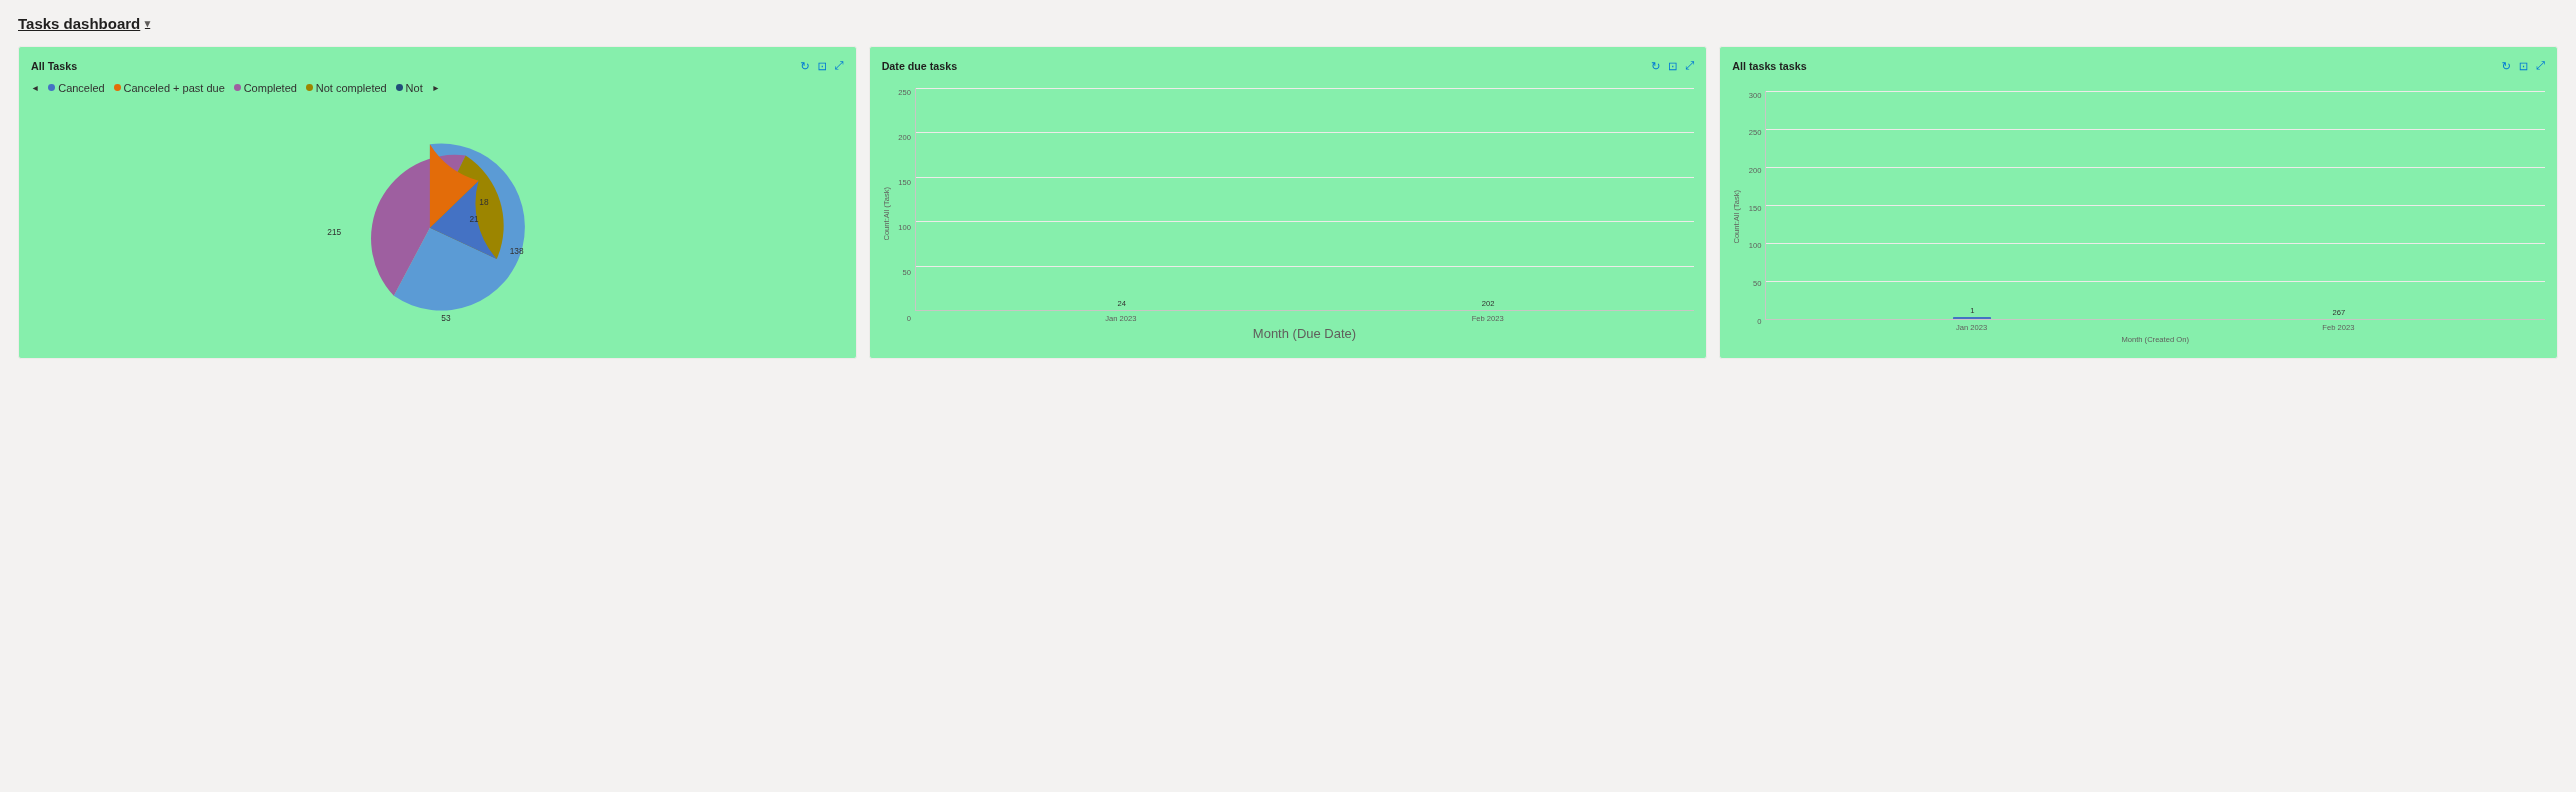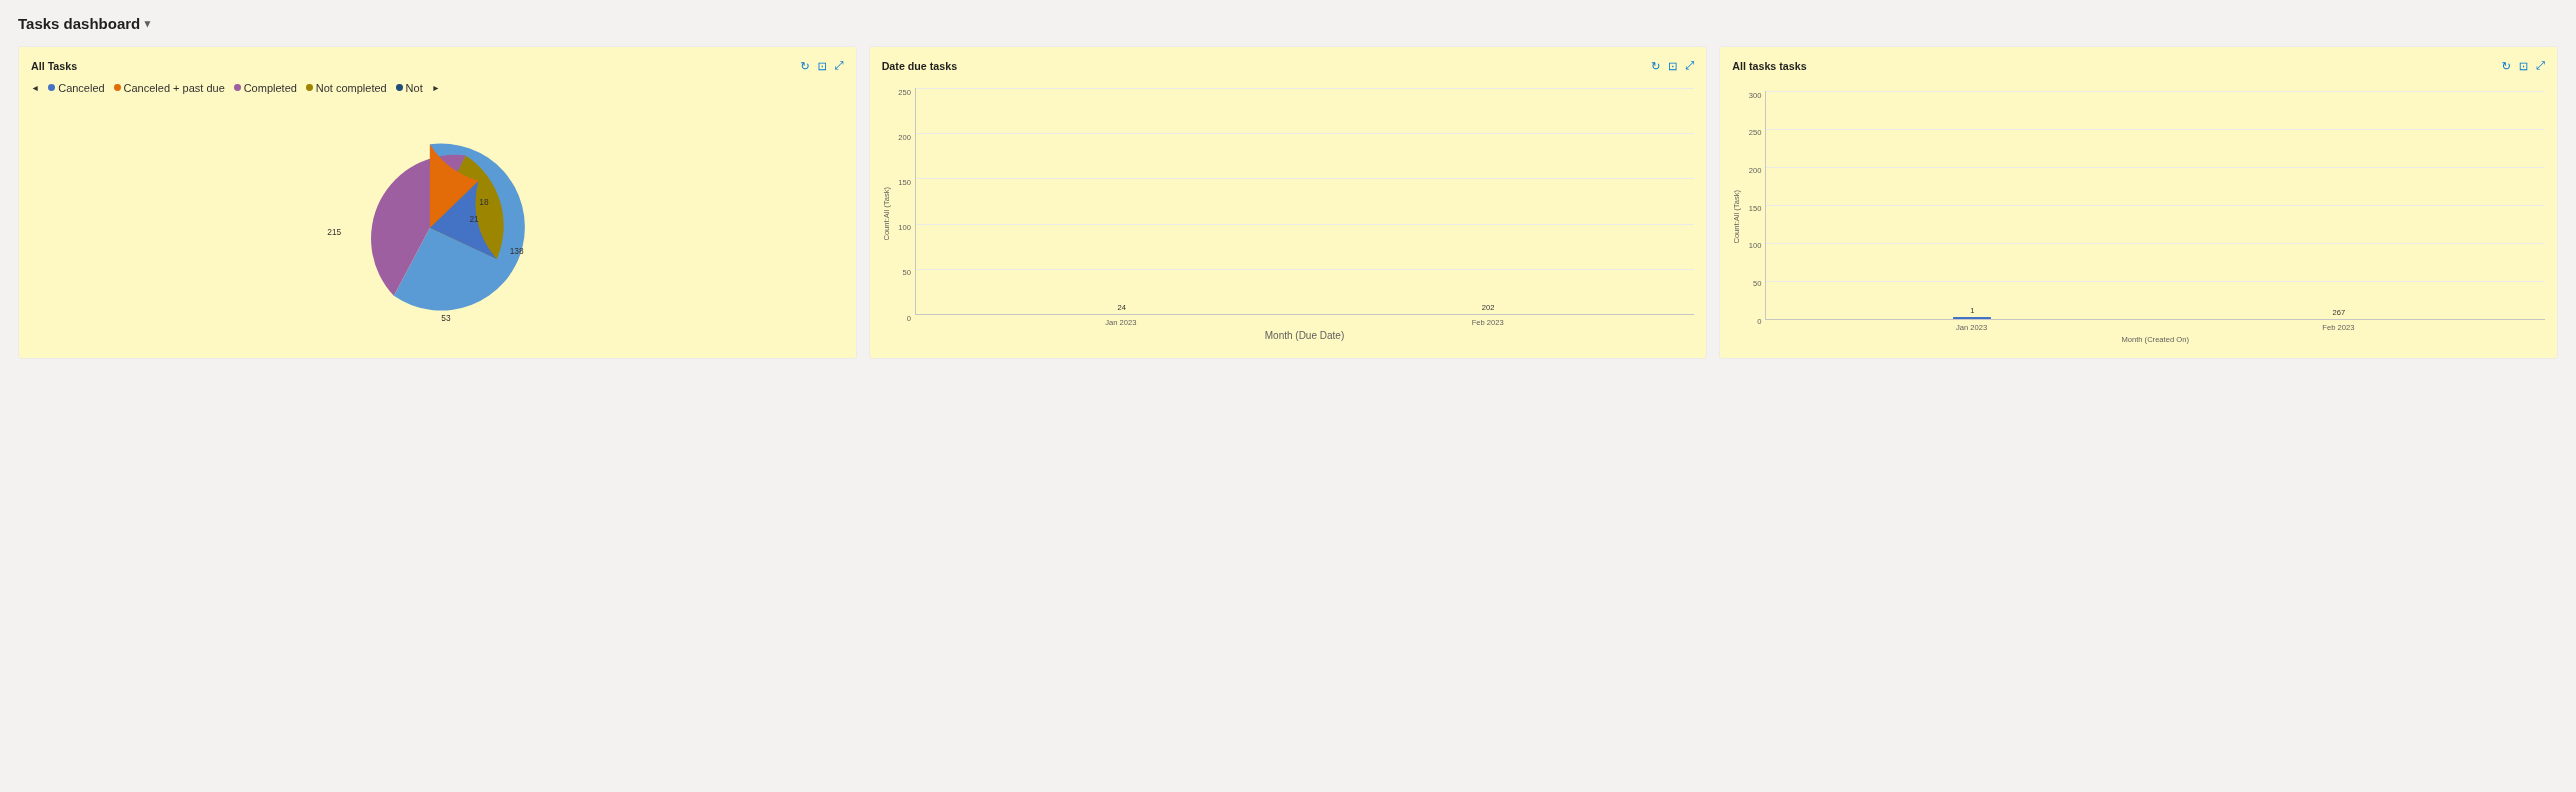--- a/index.html
+++ b/index.html
@@ -12,33 +12,34 @@
       padding: 15px 18px;
     }
     .page-header {
       display: flex;
       align-items: center;
       gap: 4.6px;
       margin-bottom: 13.7px;
       font-size: 15px;
       font-weight: 600;
       color: #201f1e;
+      text-decoration: underline;
     }
     .page-header .chevron {
       font-size: 10.7px;
       color: #605e5c;
       cursor: pointer;
     }
     .dashboard-grid {
       display: grid;
       grid-template-columns: 1fr 1fr 1fr;
       gap: 12px;
     }
     .card {
-      background: #fef9c3;
+      background: #86efac;
       border: 0.8px solid #edebe9;
       border-radius: 3px;
       padding: 12px;
       position: relative;
     }
     .card-header {
       display: flex;
       justify-content: space-between;
       align-items: center;
       margin-bottom: 9px;
@@ -209,21 +210,21 @@
 
               <div style="display:flex;flex-direction:column;align-items:center;position:relative;z-index:1;">
                 <span style="font-size:7.6px;color:#323130;margin-bottom:2.3px;">202</span>
                 <div style="width:38px;height:calc(202/250 * 100%);background:#4472c4;border-radius:0.8px 0.8px 0 0;"></div>
               </div>
             </div>
             <div style="display:flex;justify-content:space-around;padding:3px 23px 0 23px;font-size:7.6px;color:#605e5c;">
               <span>Jan 2023</span>
               <span>Feb 2023</span>
             </div>
-            <div style="text-align:center;font-size:10px;color:#605e5c;margin-top:2.3px;">Month (Due Date)</div>
+            <div style="text-align:center;font-size:13px;color:#605e5c;margin-top:2.3px;">Month (Due Date)</div>
           </div>
         </div>
       </div>
     </div>
   </div>
 
   <div class="card">
     <div class="card-header">
       <span class="card-title">All tasks tasks</span>
       <div class="card-actions">

